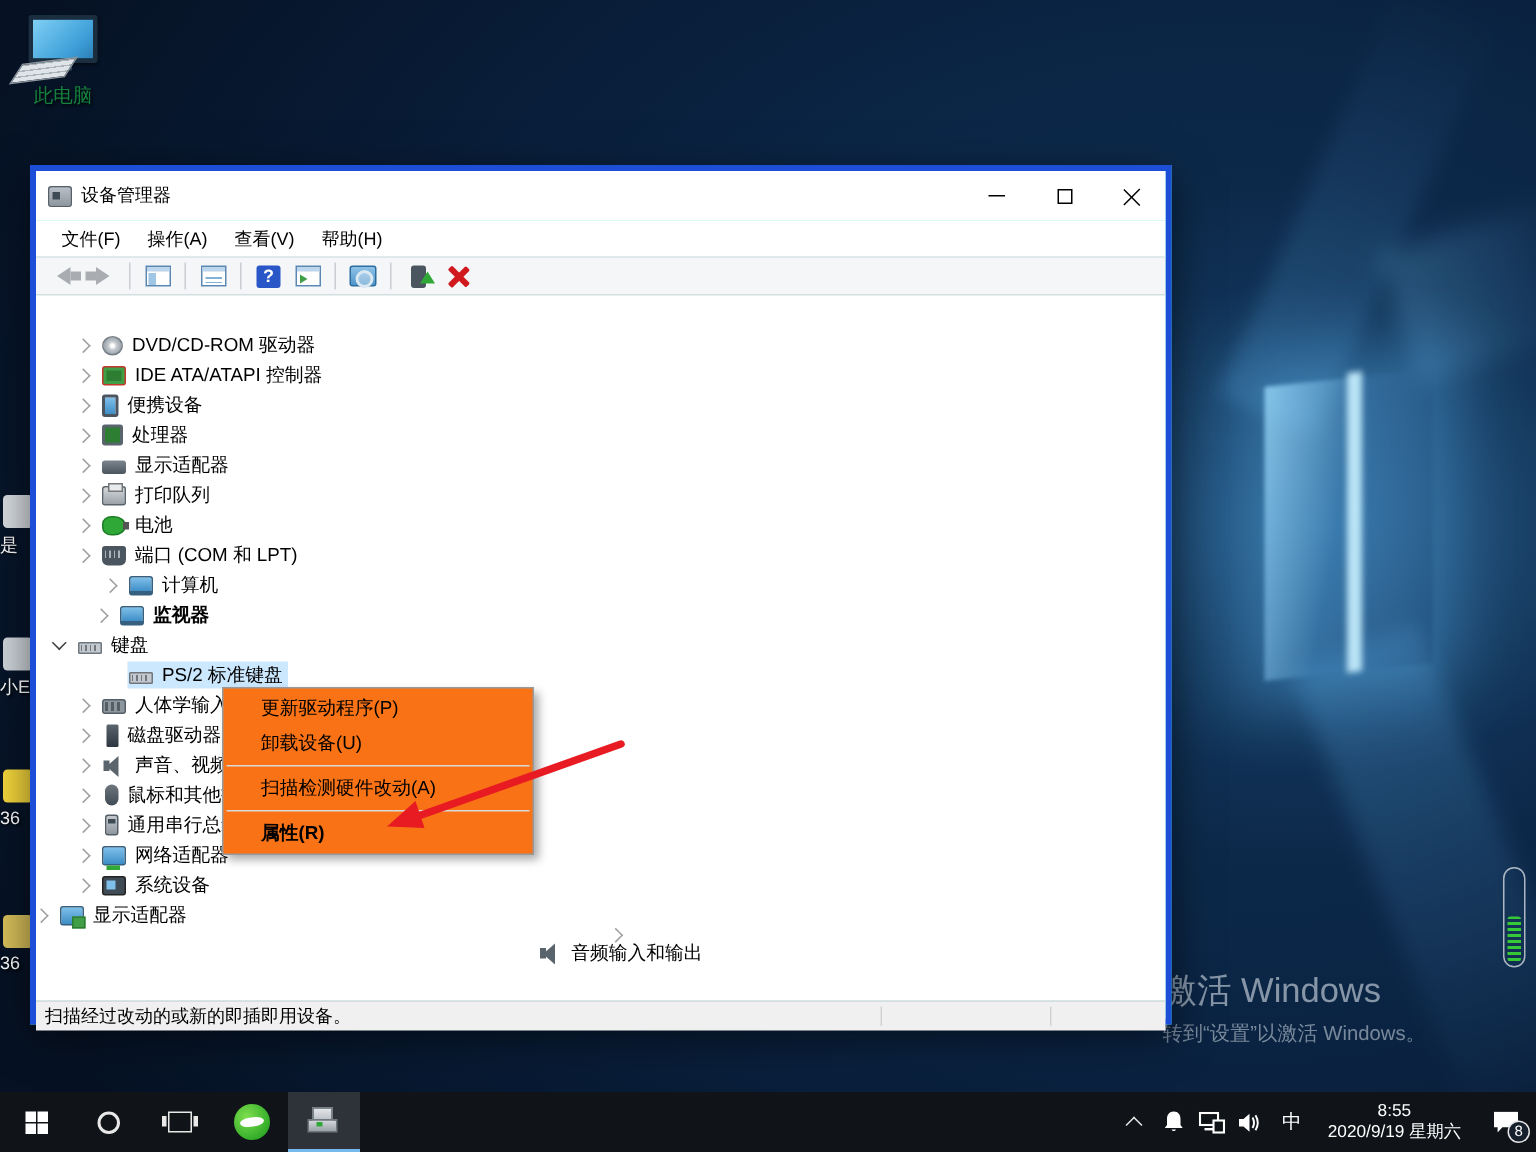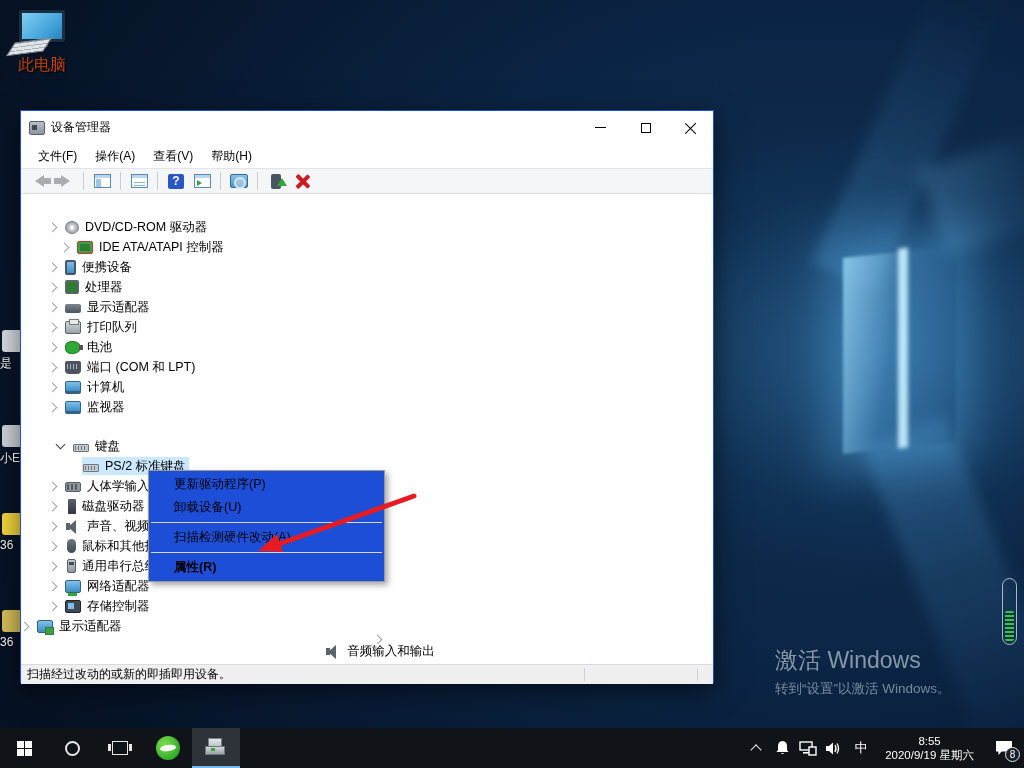--- a/index.html
+++ b/index.html
@@ -18,40 +18,40 @@
   .pane { position:absolute; left:843px; top:252px; width:112px; height:196px;
     background:linear-gradient(100deg, rgba(150,215,250,0.85) 0%, rgba(80,160,220,0.45) 45%, rgba(60,130,190,0.25) 100%);
     transform:skewY(-6deg); filter:blur(1.5px); box-shadow:0 0 40px 18px rgba(90,180,240,0.35); }
   .pane-edge { position:absolute; left:898px; top:248px; width:10px; height:200px; background:rgba(200,240,255,0.9); transform:skewY(-6deg); filter:blur(2px); }
 
   
   .pc-icon { position:absolute; left:10px; top:10px; width:64px; text-align:center; z-index:1; }
   .pc-monitor { position:relative; width:46px; height:32px; margin:0 auto; background:linear-gradient(135deg,#7fd0f5 0%,#3e9fd8 70%,#2b7fb5 100%); border:3px solid #1a2e3f; border-radius:2px; box-shadow:0 1px 2px rgba(0,0,0,0.5); }
   .pc-stand { width:12px; height:5px; margin:0 auto; background:#2c3e50; }
   .pc-kbd { position:absolute; left:2px; top:30px; width:34px; height:14px; background:repeating-linear-gradient(0deg,#dfe4e8 0 3px,#aab3ba 3px 4px); transform:skewX(-38deg) rotate(-8deg); border:1px solid #8a949c; }
-  .pc-label { margin-top:8px; color:#c2410c; font-size:16px; text-shadow:1px 1px 2px #000; }
+  .pc-label { margin-top:8px; color:#15803d; font-size:13px; text-shadow:1px 1px 2px #000; }
 
   .edge-frag { position:absolute; left:0; width:22px; z-index:1; text-align:left; }
   .edge-frag .efi { width:20px; height:22px; margin-left:2px; border-radius:3px; }
   .edge-frag .efl { color:#fff; font-size:12px; text-shadow:1px 1px 2px #000; margin-top:3px; }
 
   
   .watermark { position:absolute; left:775px; top:645px; z-index:2; color:rgba(210,220,228,0.62); }
   .watermark .wm1 { font-size:23px; font-weight:400; }
   .watermark .wm2 { font-size:13.5px; margin-top:4px; color:rgba(210,220,228,0.55); }
 
   
   .side-widget { position:absolute; left:1002px; top:578px; width:15px; height:67px; z-index:5;
     border:1px solid rgba(255,255,255,0.65); border-radius:8px; }
   .side-widget .fill { position:absolute; left:2px; right:2px; bottom:3px; height:30px;
     background:repeating-linear-gradient(0deg,#37c837 0 2px,transparent 2px 4px); border-radius:2px; }
 
   
-  .window { position:absolute; left:20px; top:110px; width:694px; height:573px; z-index:10;
-    background:#5eead4; border:1px solid #1d4ed8; box-shadow:0 8px 26px rgba(0,0,0,0.55); }
+  .window { position:absolute; left:20px; top:110px; width:761px; height:573px; z-index:10;
+    background:#5eead4; border:4px solid #1d4ed8; box-shadow:0 8px 26px rgba(0,0,0,0.55); }
   .titlebar { height:33px; display:flex; align-items:center; background:#fff; }
   .title-ico { width:16px; height:14px; margin:0 6px 0 8px; position:relative; background:linear-gradient(#b9bfc6,#8f979e); border:1px solid #55606a; border-radius:2px; }
   .title-ico:after { content:""; position:absolute; left:2px; top:3px; width:5px; height:5px; background:#3e4a54; }
   .title-text { font-size:12px; color:#000; }
   .caption-btns { margin-left:auto; display:flex; height:33px; }
   .cap-btn { width:45px; height:33px; display:flex; align-items:center; justify-content:center; position:relative; }
   .ic-min { width:11px; height:1px; background:#000; }
   .ic-max { width:10px; height:10px; border:1px solid #000; }
   .ic-close { position:relative; width:12px; height:12px; }
   .ic-close:before, .ic-close:after { content:""; position:absolute; left:5px; top:-1px; width:1.4px; height:15px; background:#000; }
@@ -130,21 +130,21 @@
   .ti-display { background:linear-gradient(#7fc0ea,#3e8ec7); border:1px solid #35607f; }
   .ti-display:after { content:""; position:absolute; right:-2px; bottom:-3px; width:7px; height:6px; background:#3f9e46; border:1px solid #2d7d33; }
   .ti-audio { background:transparent; }
   .ti-audio:before { content:""; position:absolute; left:1px; top:3px; width:4px; height:7px; background:#5a646d; }
   .ti-audio:after { content:""; position:absolute; left:3px; top:0; width:0; height:0; border-top:7px solid transparent; border-bottom:7px solid transparent; border-right:8px solid #5a646d; }
 
   .statusbar { height:20px; background:#f0f0f0; border-top:1px solid #d9dbde; display:flex; align-items:center; font-size:12px; color:#000; padding-left:6px; position:relative; }
   .sb-sep { position:absolute; top:3px; bottom:3px; width:1px; background:#d0d3d6; }
 
   
-  .ctx { position:absolute; left:148px; top:470px; width:237px; z-index:50; background:#1d4ed8; border:1px solid #999; box-shadow:3px 3px 6px rgba(0,0,0,0.35); padding:2px 0; }
+  .ctx { position:absolute; left:148px; top:458px; width:208px; z-index:50; background:#f97316; border:1px solid #999; box-shadow:3px 3px 6px rgba(0,0,0,0.35); padding:2px 0; }
   .ctx-item { height:23px; line-height:23px; padding-left:25px; font-size:12.5px; color:#000; }
   .ctx-item.bold { font-weight:bold; }
   .ctx-sep { height:1px; background:#d9d9d9; margin:3px 2px; }
 
   
   .arrow-svg { position:absolute; inset:0; z-index:60; pointer-events:none; }
 
   
   .taskbar { position:absolute; left:0; bottom:0; width:1024px; height:40px; background:#101418; z-index:100; display:flex; align-items:stretch; }
   .tb-item { width:48px; display:flex; align-items:center; justify-content:center; }
@@ -277,21 +277,21 @@
   </div>
 
   <div class="tree" id="tree">
       <div class="trow" style="padding-left: 28px; margin-top: 19px;">
         <span class="chev right"></span>
         <span class="sel-wrap">
           <span class="ti ti-disc"></span>
           <span class="tlabel">DVD/CD-ROM 驱动器</span>
         </span>
       </div>
-      <div class="trow" style="padding-left: 28px; margin-left: 12px;">
+      <div class="trow" style="padding-left: 28px;">
         <span class="chev right"></span>
         <span class="sel-wrap">
           <span class="ti ti-chip"></span>
           <span class="tlabel">IDE ATA/ATAPI 控制器</span>
         </span>
       </div>
       <div class="trow" style="padding-left: 28px; align-items: center;">
         <span class="chev right"></span>
         <span class="sel-wrap">
           <span class="ti ti-portable"></span>
@@ -326,35 +326,35 @@
           <span class="tlabel">电池</span>
         </span>
       </div>
       <div class="trow" style="padding-left: 28px;">
         <span class="chev right"></span>
         <span class="sel-wrap">
           <span class="ti ti-port"></span>
           <span class="tlabel">端口 (COM 和 LPT)</span>
         </span>
       </div>
-      <div class="trow" style="padding-left: 28px;">
+      <div class="trow" style="padding-left: 46px;">
         <span class="chev right"></span>
         <span class="sel-wrap">
           <span class="ti ti-monitor"></span>
           <span class="tlabel">计算机</span>
         </span>
       </div>
-      <div class="trow" style="padding-left: 28px;">
+      <div class="trow" style="padding-left: 40px; font-weight: bold;">
         <span class="chev right"></span>
         <span class="sel-wrap">
           <span class="ti ti-monitor"></span>
           <span class="tlabel">监视器</span>
         </span>
       </div>
-      <div class="trow" style="padding-left: 36px; margin-top: 19px;">
+      <div class="trow" style="padding-left: 12px;">
         <span class="chev down"></span>
         <span class="sel-wrap">
           <span class="ti ti-keyboard"></span>
           <span class="tlabel">键盘</span>
         </span>
       </div>
       <div class="trow" style="padding-left: 46px;">
         <span class="chev none"></span>
         <span class="sel-wrap selected">
           <span class="ti ti-keyboard"></span>
@@ -400,21 +400,21 @@
         <span class="chev right"></span>
         <span class="sel-wrap">
           <span class="ti ti-network"></span>
           <span class="tlabel">网络适配器</span>
         </span>
       </div>
       <div class="trow" style="padding-left: 28px;">
         <span class="chev right"></span>
         <span class="sel-wrap">
           <span class="ti ti-system"></span>
-          <span class="tlabel">存储控制器</span>
+          <span class="tlabel">系统设备</span>
         </span>
       </div>
       <div class="trow" style="">
         <span class="chev right"></span>
         <span class="sel-wrap">
           <span class="ti ti-display"></span>
           <span class="tlabel">显示适配器</span>
         </span>
       </div>
       <div class="trow" style="padding-left: 28px; flex-direction: column;">

